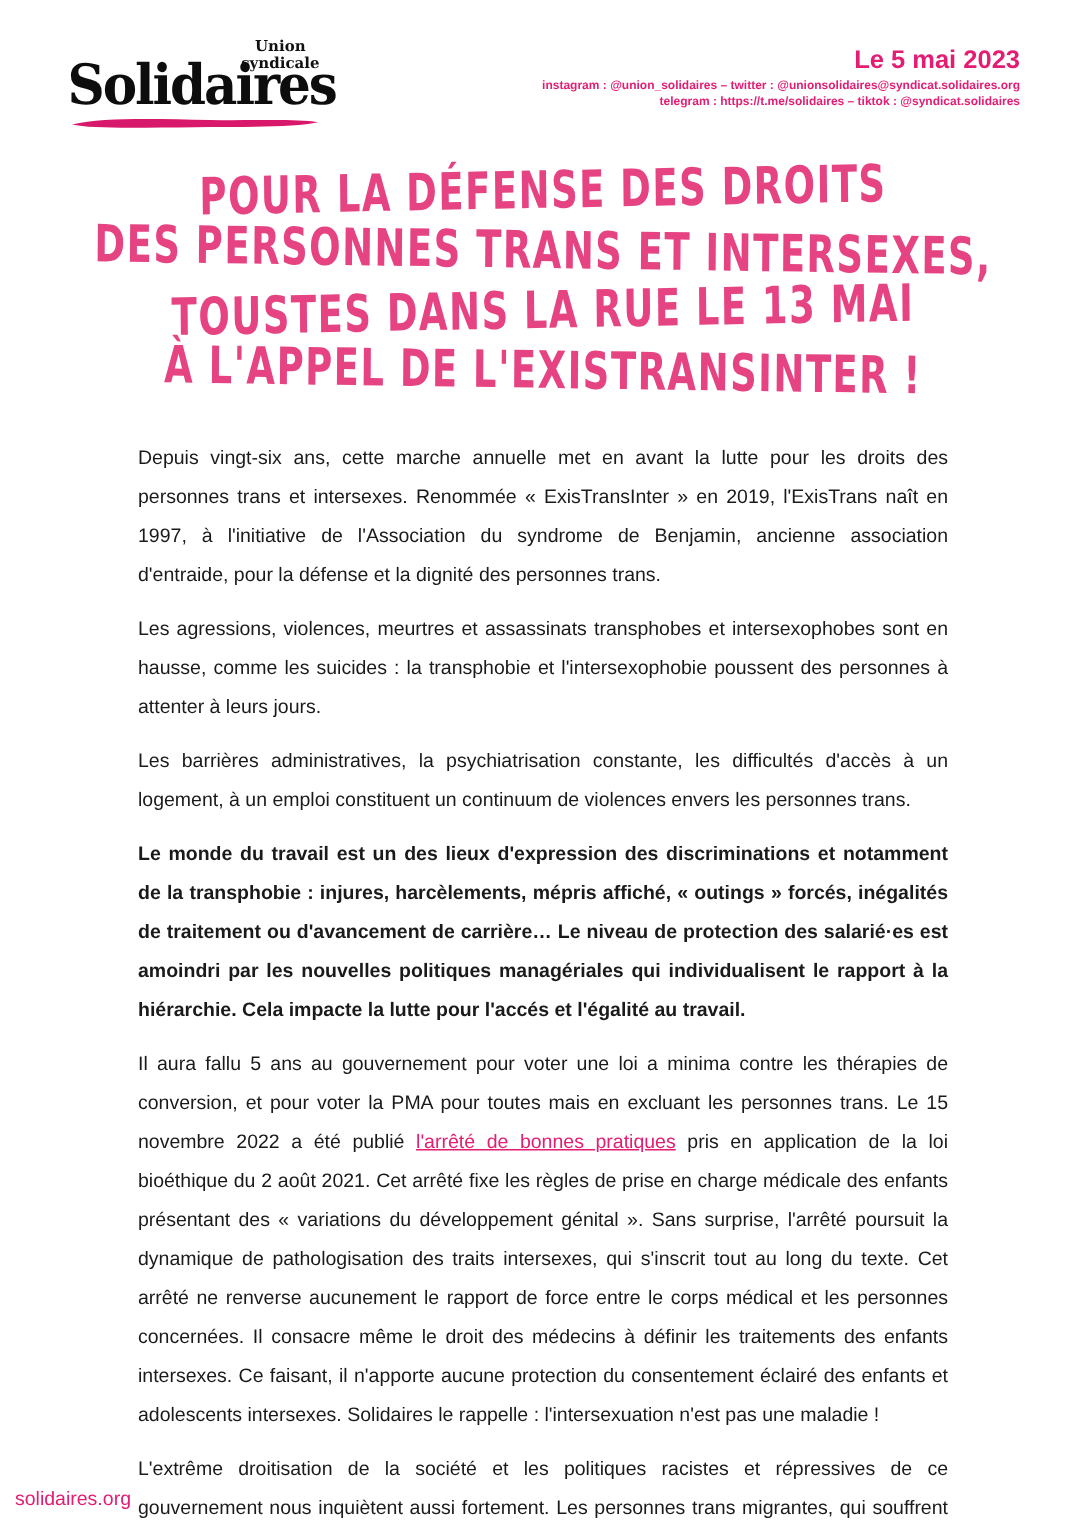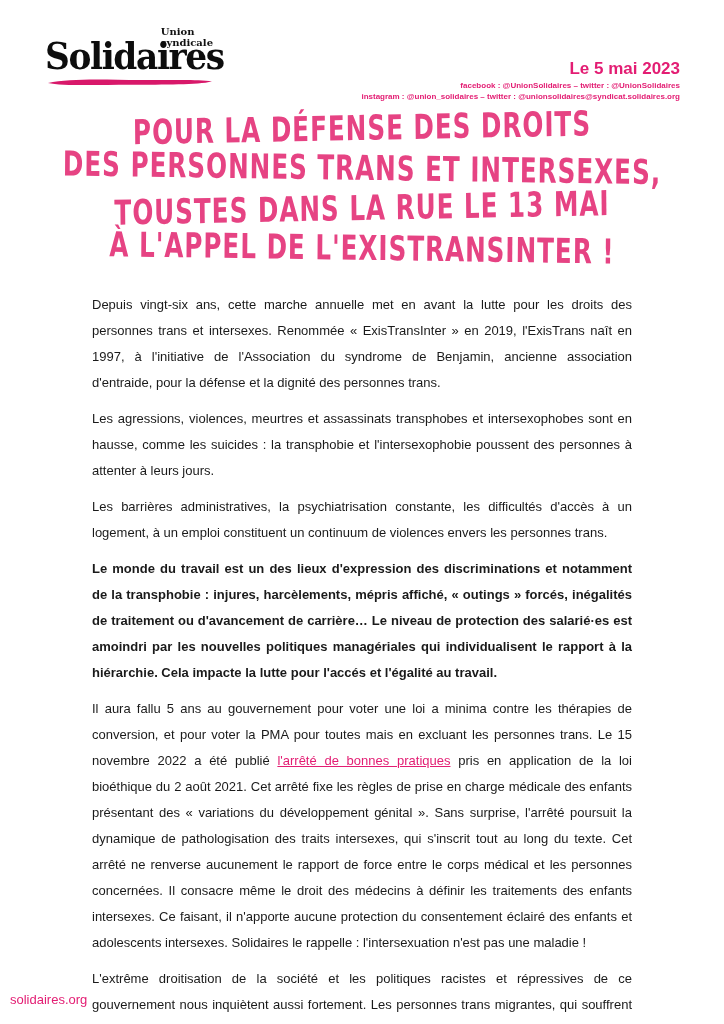--- a/index.html
+++ b/index.html
@@ -9,34 +9,34 @@
     margin:0 auto;
     background:#ffffff;
     overflow:hidden;
     font-family:"Liberation Sans",sans-serif;
     color:#1a1a1a;
   }
   
   .logo{position:absolute;left:45px;top:24px;width:170px;height:66px;}
   .logo-union{
     position:absolute;top:2px;right:2px;
-    text-align:left;line-height:11px;
+    text-align:center;line-height:11px;
     font-family:"DejaVu Serif",serif;font-weight:bold;font-size:10px;color:#111;
   }
   .logo-brand{
     position:absolute;left:0;top:10px;
     font-family:"DejaVu Serif",serif;font-weight:bold;
     font-size:37px;letter-spacing:-1.5px;color:#0d0d0d;
     transform:scaleX(0.93);transform-origin:left center;
     white-space:nowrap;
   }
   .logo-stroke{position:absolute;left:0;top:52px;width:170px;height:12px;}
   .header-right{
     position:absolute;right:44px;top:30px;
-    text-align:right;color:var(--accent,#e31d73);margin-top:29px;
+    text-align:right;color:var(--accent,#e31d73);
   }
   .header-date{font-size:17px;font-weight:bold;line-height:19px;margin-bottom:3px;}
   .social-line{font-size:8px;font-weight:bold;line-height:10.5px;}
   
   .title-block{
     position:absolute;left:0;right:0;top:108px;
     text-align:center;
     color:var(--title-pink,#e64383);
   }
   .title-line{
@@ -86,22 +86,22 @@
       <div>syndicale</div>
     </div>
     <div class="logo-brand">Solidaires</div>
     <svg class="logo-stroke" viewBox="0 0 170 12" preserveAspectRatio="none">
       <path d="M3 7 C 25 2, 60 3.5, 95 4 C 125 4.5, 152 3, 167 5.5 C 152 9, 120 8.5, 85 8.8 C 50 9, 16 10, 3 7 Z" fill="#d8186a"></path>
     </svg>
   </div>
 
   <div class="header-right">
     <div class="header-date">Le 5 mai 2023</div>
-    <div class="social-line">facebook : @UnionSolidaires – twitter : @UnionSolidaires</div>
     <div class="social-line">instagram : @union_solidaires – twitter : @unionsolidaires@syndicat.solidaires.org</div>
+    <div class="social-line">telegram : https://t.me/solidaires – tiktok : @syndicat.solidaires</div>
   </div>
 
   <div class="title-block">
     <span class="title-line">POUR LA DÉFENSE DES DROITS</span>
     <span class="title-line">DES PERSONNES TRANS ET INTERSEXES,</span>
     <span class="title-line">TOUSTES DANS LA RUE LE 13 MAI</span>
     <span class="title-line">À L'APPEL DE L'EXISTRANSINTER !</span>
   </div>
 
   <div class="body-text">

